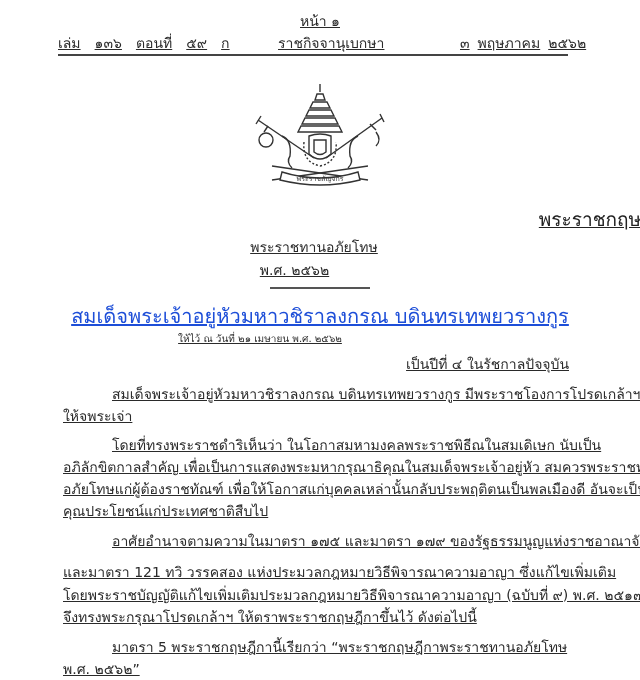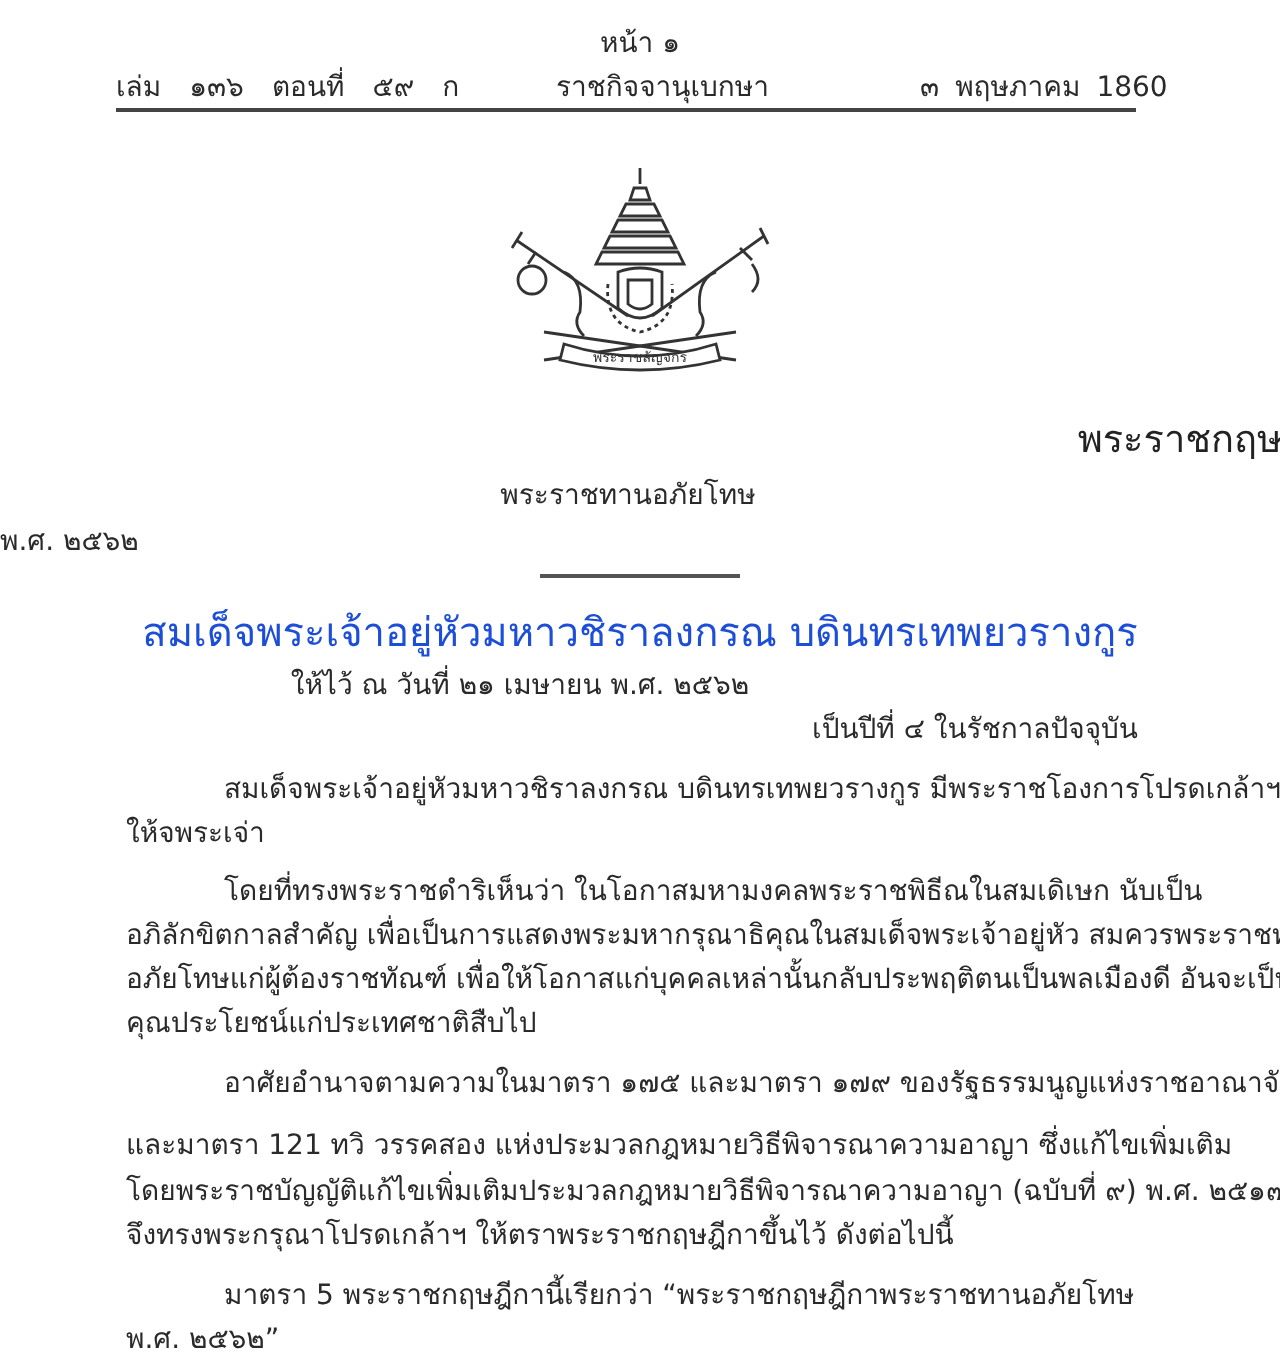--- a/index.html
+++ b/index.html
@@ -1,52 +1,52 @@
 <!DOCTYPE html>
 <html><head>
 <meta charset="utf-8">
 <style>
   html, body { margin: 0; padding: 0; background: #ffffff; }
   body {
     width: 640px; height: 680px; overflow: hidden; position: relative;
     font-family: "DejaVu Sans", "Liberation Sans", sans-serif;
     color: #2a2a2a;
   }
-  .abs { position: absolute; white-space: nowrap; }
+  .abs { position: absolute; white-space: nowrap; text-decoration: underline; }
   .page-no { left: 0; width: 640px; top: 10px; text-align: center; font-size: 14px; }
   .hdr { top: 32px; font-size: 14px; text-align: center; }
   .hdr-left { left: 58px; }
   .hdr-left span { margin-right: 14px; }
   .hdr-center { left: 278px; }
   .hdr-right { left: 452px; }
   .hdr-right span { margin-left: 8px; }
   .hdr-rule { left: 58px; top: 54px; width: 510px; height: 2px; background: #444; }
   .emblem { left: 252px; top: 80px; width: 136px; height: 108px; }
   .title-main { left: 0; width: 640px; top: 204px; text-align: right; font-size: 19px; color: #222; padding-left: 36px; }
   .title-sub { left: 0; width: 628px; top: 236px; text-align: center; font-size: 14px; }
-  .title-year { left: 0; width: 565px; top: 259px; font-size: 14px; }
+  .title-year { left: 12px; width: 565px; top: 259px; text-align: center; font-size: 14px; }
   .sep { left: 270px; top: 287px; width: 100px; height: 2px; background: #555; }
   .king { left: 0; width: 640px; top: 300px; text-align: center; font-size: 20px; color: #1d4ed8; }
-  .given { left: 0; width: 520px; top: 331px; text-align: center; font-size: 14px; }
+  .given { left: 0; width: 520px; top: 331px; text-align: center; font-size: 10px; }
   .reign { left: 0; width: 569px; top: 353px; text-align: right; font-size: 14px; }
   .body-line { font-size: 14px; color: #2a2a2a; }
   .ind { left: 112px; }
   .full { left: 63px; }
 </style>
 </head>
 <body>
 
 <div class="abs page-no">หน้า ๑</div>
 
 <div class="abs hdr hdr-left">
   <span>เล่ม</span><span>๑๓๖</span><span>ตอนที่</span><span>๕๙</span><span>ก</span>
 </div>
 <div class="abs hdr hdr-center">ราชกิจจานุเบกษา</div>
 <div class="abs hdr hdr-right">
-  <span>๓</span><span>พฤษภาคม</span><span>1860</span>
+  <span>๓</span><span>พฤษภาคม</span><span>๒๕๖๒</span>
 </div>
 <div class="abs hdr-rule"></div>
 
 <div class="abs emblem">
   <svg width="136" height="108" viewBox="0 0 136 108">
     <g fill="none" stroke="#333" stroke-width="1.4">
 
       <path d="M68 4 L68 12"></path>
       <path d="M65 14 L71 14 L73 20 L63 20 Z"></path>
       <path d="M61 22 L75 22 L78 28 L58 28 Z"></path>

